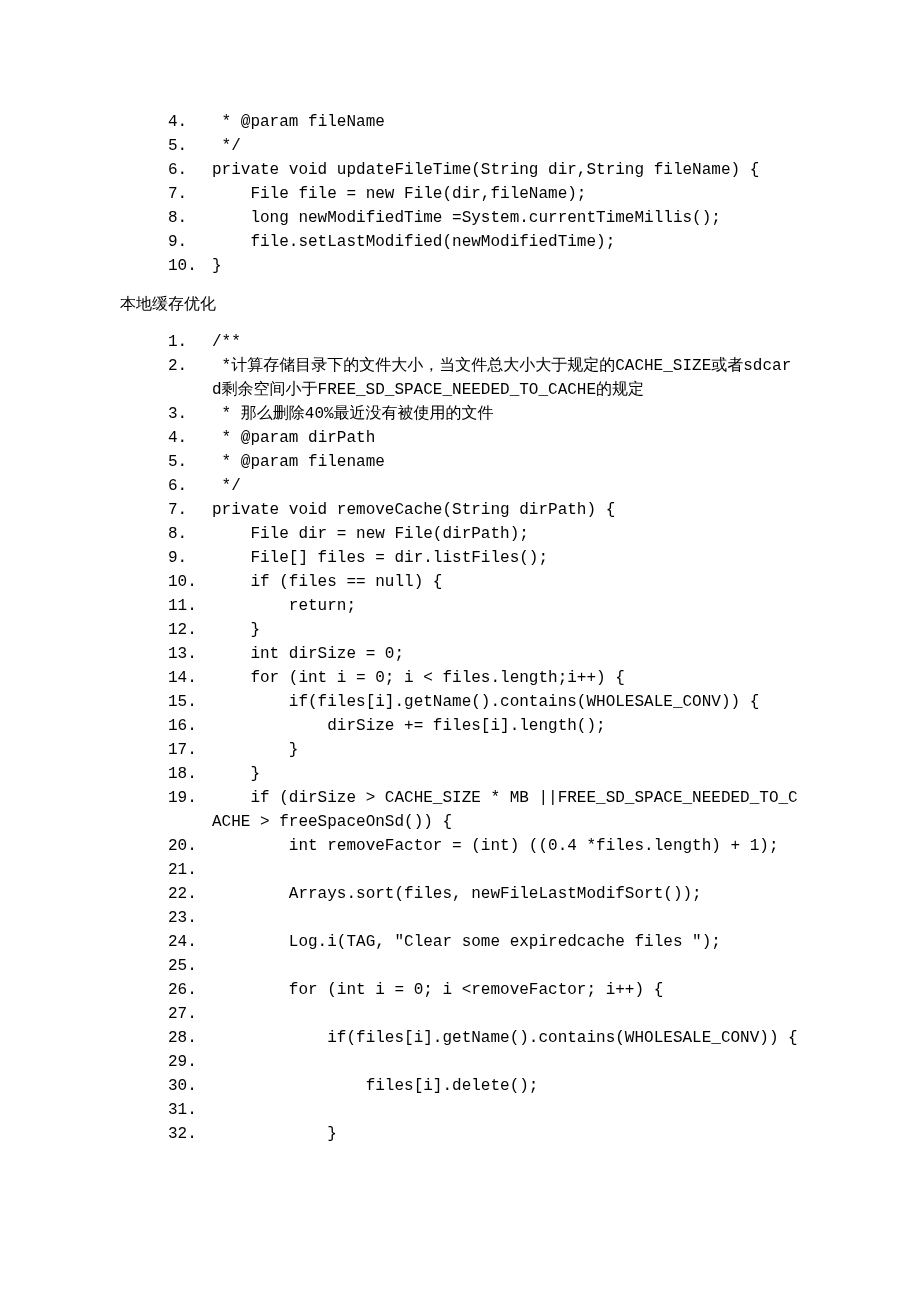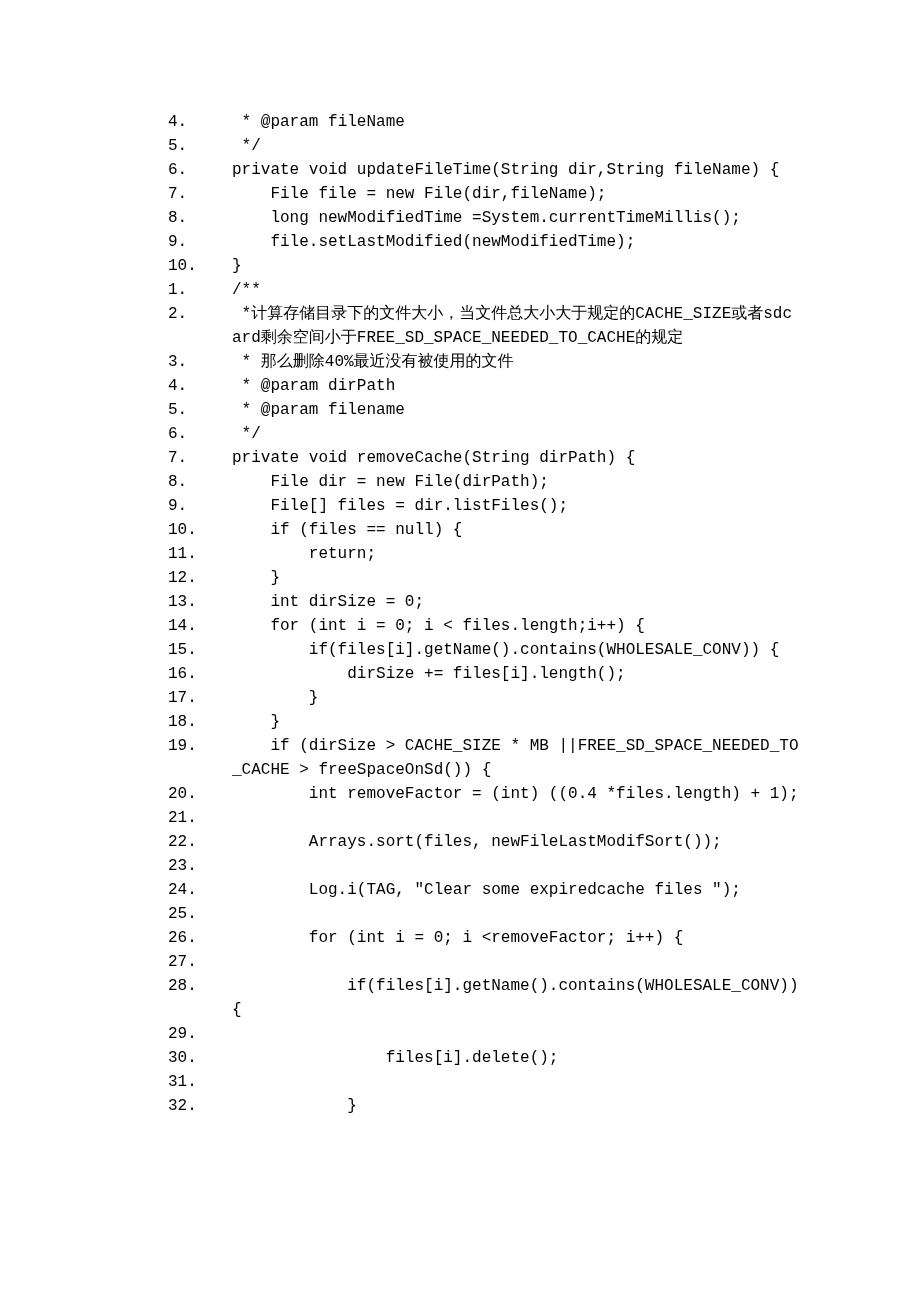--- a/index.html
+++ b/index.html
@@ -29,32 +29,32 @@
   }
   .ln {
     width: 44px;
     text-align: left;
     flex:0 0 44px;
   }
   .lc {
     flex: 1;
     white-space: pre-wrap;
     word-break: break-all;
-    margin-left: 20px;
   }
   .heading {
     font-family: "SimSun", "宋体", serif;
     font-size: 16px;
     line-height: 1.5;
     margin: 14px 0 14px 0;
   }
 </style>
 </head>
 <body>
 
 <div class="page">
 
   <div class="code-block" id="block1"><div class="code-line"><span class="ln">4.</span><span class="lc"> * @param fileName  </span></div><div class="code-line"><span class="ln">5.</span><span class="lc"> */  </span></div><div class="code-line"><span class="ln">6.</span><span class="lc">private void updateFileTime(String dir,String fileName) {  </span></div><div class="code-line"><span class="ln">7.</span><span class="lc">    File file = new File(dir,fileName);       </span></div><div class="code-line"><span class="ln">8.</span><span class="lc">    long newModifiedTime =System.currentTimeMillis();  </span></div><div class="code-line"><span class="ln">9.</span><span class="lc">    file.setLastModified(newModifiedTime);  </span></div><div class="code-line"><span class="ln">10.</span><span class="lc">}  </span></div></div>
 
+  <div class="heading">本地缓存优化</div>
 
   <div class="code-block" id="block2"><div class="code-line"><span class="ln">1.</span><span class="lc">/** </span></div><div class="code-line"><span class="ln">2.</span><span class="lc"> *计算存储目录下的文件大小，当文件总大小大于规定的CACHE_SIZE或者sdcard剩余空间小于FREE_SD_SPACE_NEEDED_TO_CACHE的规定 </span></div><div class="code-line"><span class="ln">3.</span><span class="lc"> * 那么删除40%最近没有被使用的文件 </span></div><div class="code-line"><span class="ln">4.</span><span class="lc"> * @param dirPath </span></div><div class="code-line"><span class="ln">5.</span><span class="lc"> * @param filename </span></div><div class="code-line"><span class="ln">6.</span><span class="lc"> */  </span></div><div class="code-line"><span class="ln">7.</span><span class="lc">private void removeCache(String dirPath) {  </span></div><div class="code-line"><span class="ln">8.</span><span class="lc">    File dir = new File(dirPath);  </span></div><div class="code-line"><span class="ln">9.</span><span class="lc">    File[] files = dir.listFiles();  </span></div><div class="code-line"><span class="ln">10.</span><span class="lc">    if (files == null) {  </span></div><div class="code-line"><span class="ln">11.</span><span class="lc">        return;  </span></div><div class="code-line"><span class="ln">12.</span><span class="lc">    }  </span></div><div class="code-line"><span class="ln">13.</span><span class="lc">    int dirSize = 0;  </span></div><div class="code-line"><span class="ln">14.</span><span class="lc">    for (int i = 0; i &lt; files.length;i++) {  </span></div><div class="code-line"><span class="ln">15.</span><span class="lc">        if(files[i].getName().contains(WHOLESALE_CONV)) {  </span></div><div class="code-line"><span class="ln">16.</span><span class="lc">            dirSize += files[i].length();  </span></div><div class="code-line"><span class="ln">17.</span><span class="lc">        }  </span></div><div class="code-line"><span class="ln">18.</span><span class="lc">    }  </span></div><div class="code-line"><span class="ln">19.</span><span class="lc">    if (dirSize &gt; CACHE_SIZE * MB ||FREE_SD_SPACE_NEEDED_TO_CACHE &gt; freeSpaceOnSd()) {  </span></div><div class="code-line"><span class="ln">20.</span><span class="lc">        int removeFactor = (int) ((0.4 *files.length) + 1);  </span></div><div class="code-line"><span class="ln">21.</span><span class="lc">  </span></div><div class="code-line"><span class="ln">22.</span><span class="lc">        Arrays.sort(files, newFileLastModifSort());  </span></div><div class="code-line"><span class="ln">23.</span><span class="lc">  </span></div><div class="code-line"><span class="ln">24.</span><span class="lc">        Log.i(TAG, "Clear some expiredcache files ");  </span></div><div class="code-line"><span class="ln">25.</span><span class="lc">  </span></div><div class="code-line"><span class="ln">26.</span><span class="lc">        for (int i = 0; i &lt;removeFactor; i++) {  </span></div><div class="code-line"><span class="ln">27.</span><span class="lc">  </span></div><div class="code-line"><span class="ln">28.</span><span class="lc">            if(files[i].getName().contains(WHOLESALE_CONV)) {  </span></div><div class="code-line"><span class="ln">29.</span><span class="lc">  </span></div><div class="code-line"><span class="ln">30.</span><span class="lc">                files[i].delete();               </span></div><div class="code-line"><span class="ln">31.</span><span class="lc">  </span></div><div class="code-line"><span class="ln">32.</span><span class="lc">            }  </span></div></div>
 
 </div>
 
 </body></html>

